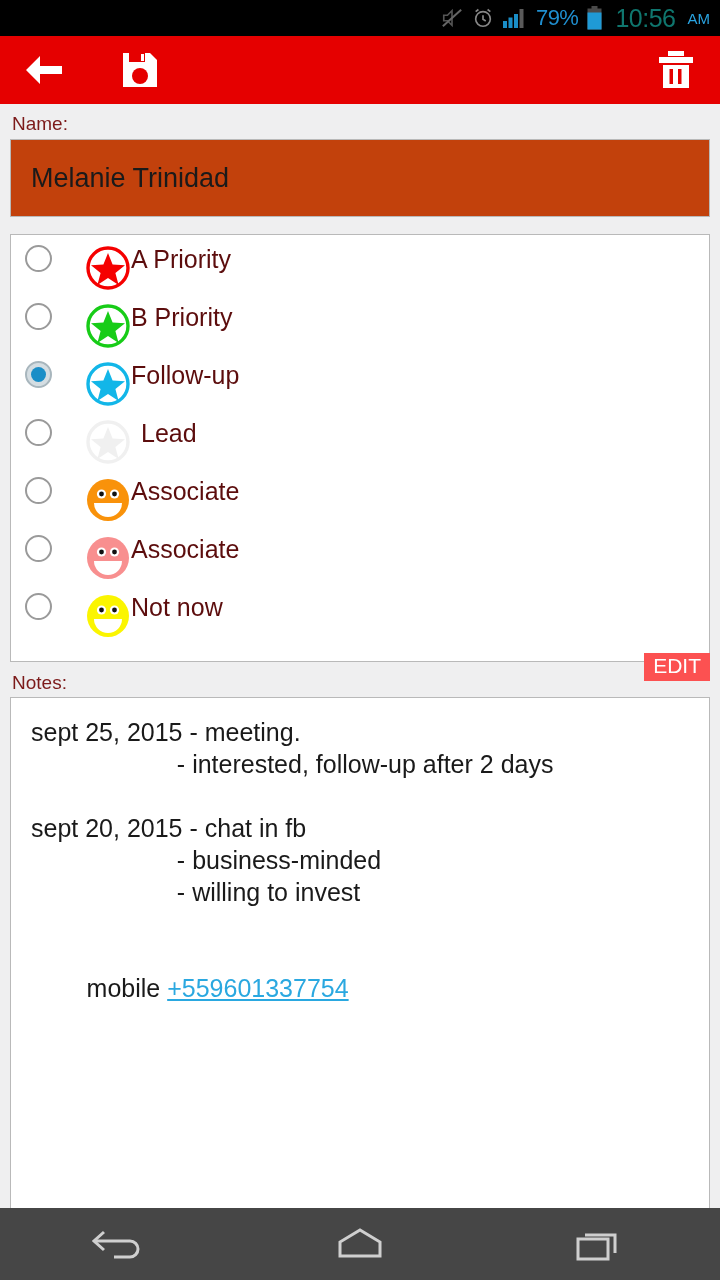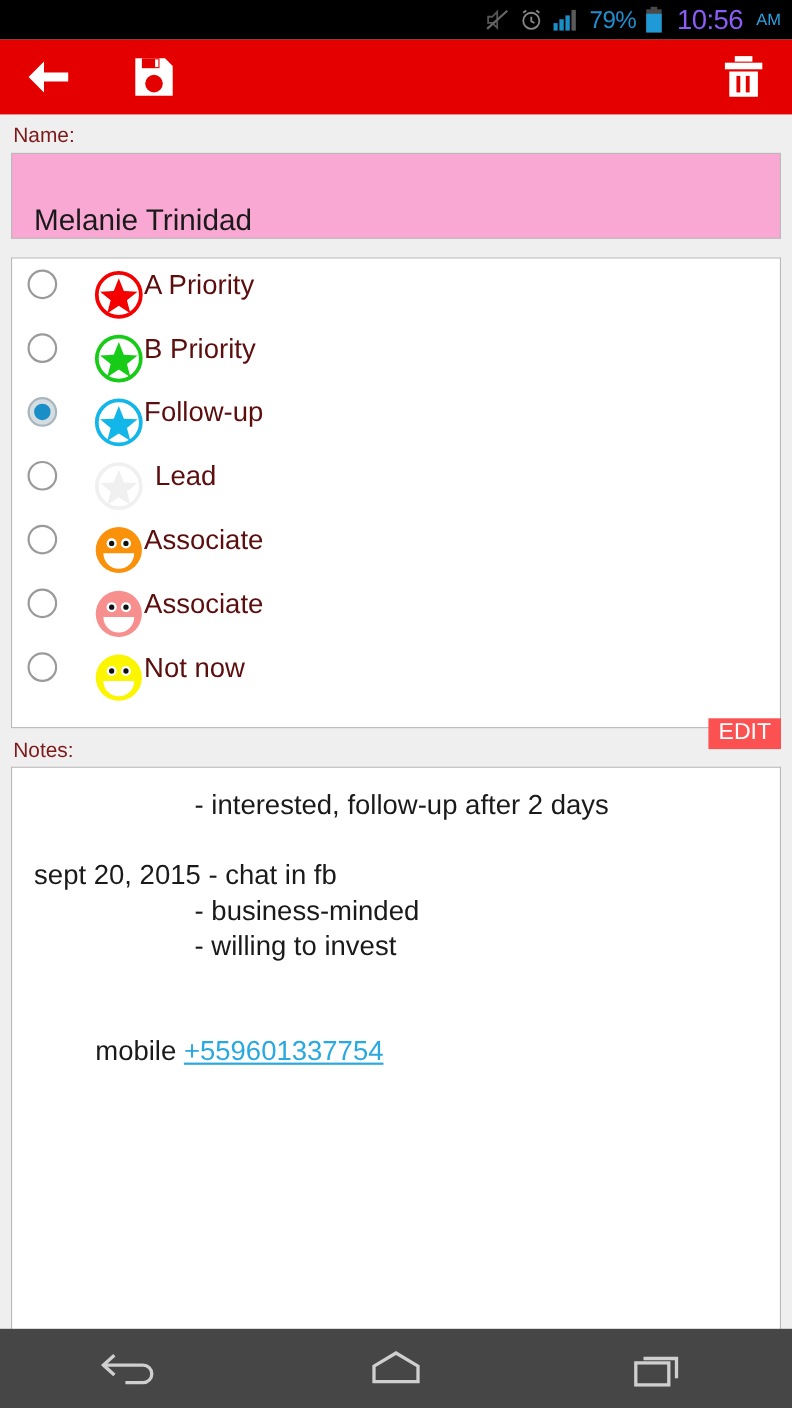--- a/index.html
+++ b/index.html
@@ -12,42 +12,42 @@
   .screen { position: relative; width: 720px; height: 1280px; }
 
   
   .statusbar {
     height: 36px; background: #000; color: #2196d9;
     display: flex; align-items: center; justify-content: flex-end;
     padding: 0 10px; gap: 9px;
   }
   .sb-icon { display: flex; align-items: center; }
   .sb-batt-pct { font-size: 22px; letter-spacing: -0.5px; color: #1f8fd0; }
-  .sb-time { font-size: 25px; color: #8b5cf6; letter-spacing: -0.5px; margin-left: 4px; }
+  .sb-time { font-size: 25px; color: #0f766e; letter-spacing: -0.5px; margin-left: 4px; }
   .sb-ampm { font-size: 15px; color: #29a3e0; margin-left: 3px; }
 
   
   .toolbar {
     height: 68px; background: #e50000;
     display: flex; align-items: center; padding: 0 22px;
   }
   .tb-btn { display: flex; align-items: center; justify-content: center; cursor: pointer; }
   .tb-back { width: 44px; height: 44px; }
   .tb-save { width: 44px; height: 44px; margin-left: 52px; }
   .tb-spacer { flex: 1; }
   .tb-del { width: 44px; height: 44px; }
 
   
   .content { padding: 0 10px; }
   .field-label {
     color: #7c1a1a; font-size: 19px; padding: 9px 2px 4px 2px;
   }
   .name-box {
-    background: #f9a8d4; border: 1px solid #b9b9b9;
-    height: 78px; display: flex; align-items: flex-end; padding-left: 20px;
+    background: #c2410c; border: 1px solid #b9b9b9;
+    height: 78px; display: flex; align-items: center; padding-left: 20px;
   }
   .name-value { font-size: 27px; color: #1a1a1a; }
 
   
   .priority-panel {
     background: #fff; border: 1px solid #b9b9b9;
     margin-top: 17px; padding: 10px 0 10px 0;
   }
   .prio-row {
     display: flex; align-items: flex-start; height: 58px; padding-left: 14px;
@@ -243,20 +243,21 @@
       </div>
 
     </div>
 
     <div class="notes-head">
       <span class="notes-label">Notes:</span>
       <span class="edit-btn">EDIT</span>
     </div>
 
     <div class="notes-box">
+      <div class="nline">sept 25, 2015 - meeting.</div>
       <div class="nline">                     - interested, follow-up after 2 days</div>
       <div class="nspacer"></div>
       <div class="nline">sept 20, 2015 - chat in fb</div>
       <div class="nline">                     - business-minded</div>
       <div class="nline">                     - willing to invest</div>
       <div class="nspacer"></div>
       <div class="nline">
         <span>mobile </span><span class="link">+559601337754</span>
       </div>
       <div class="nspacer"></div>

